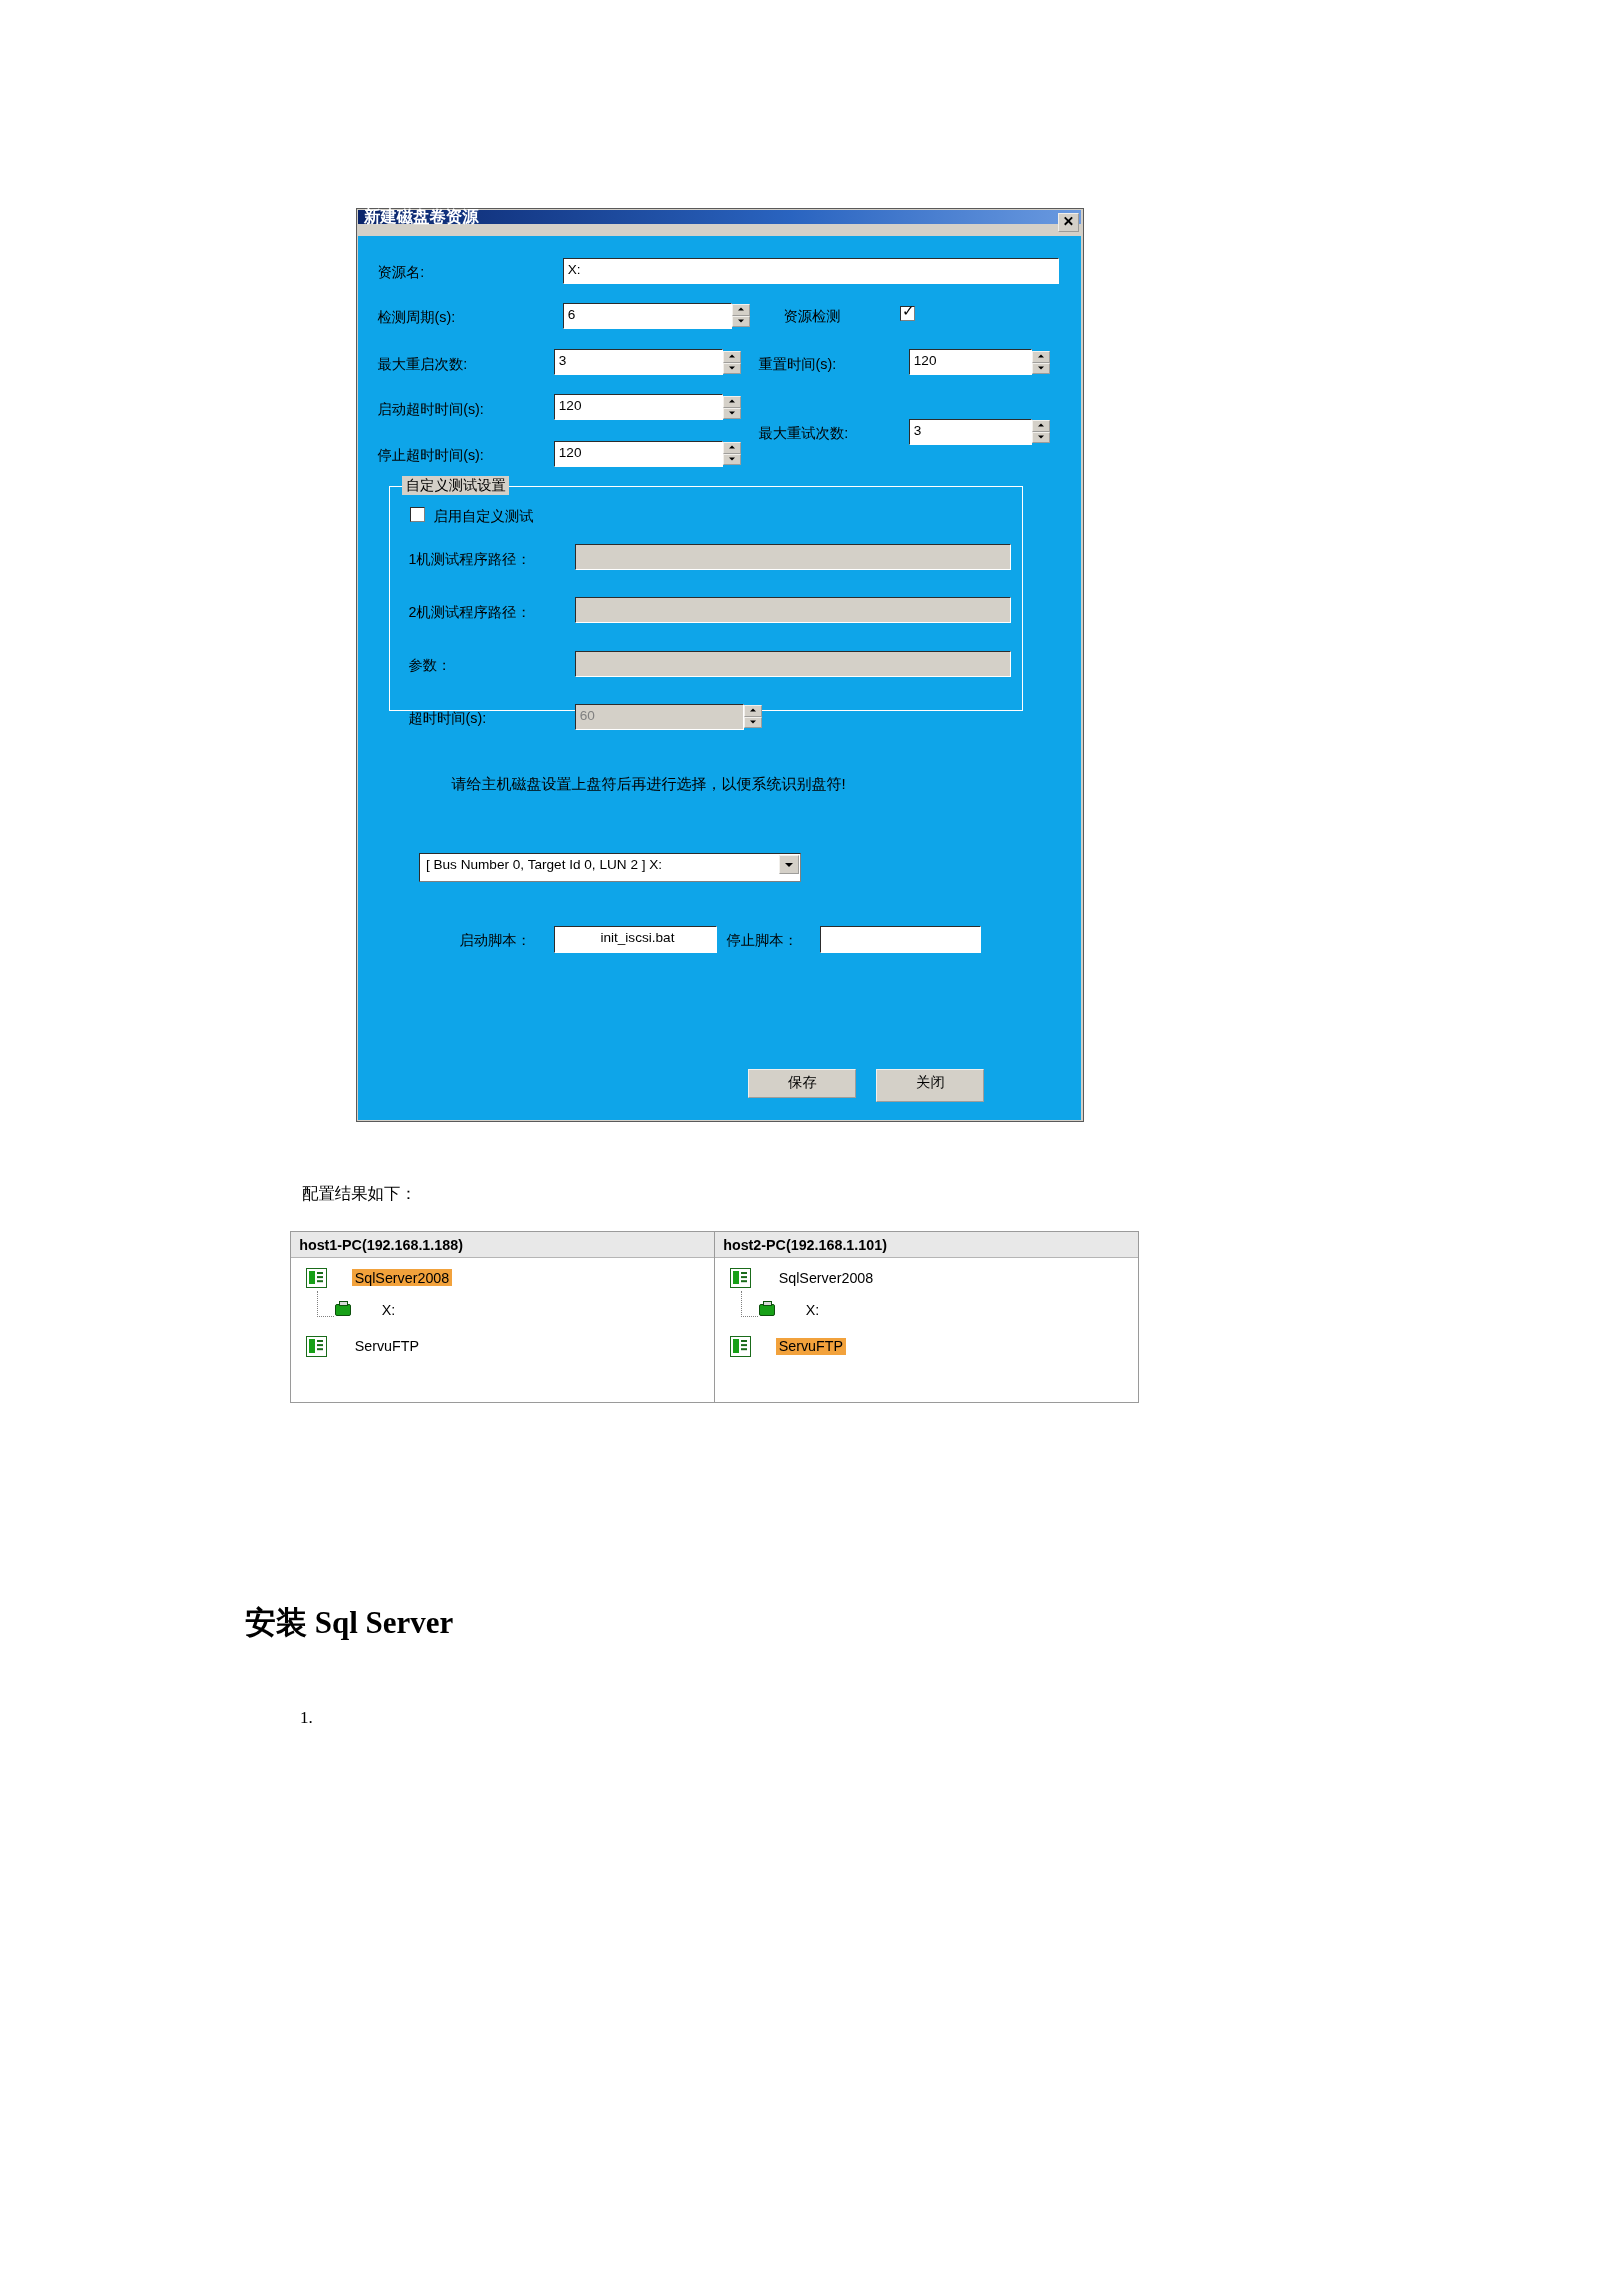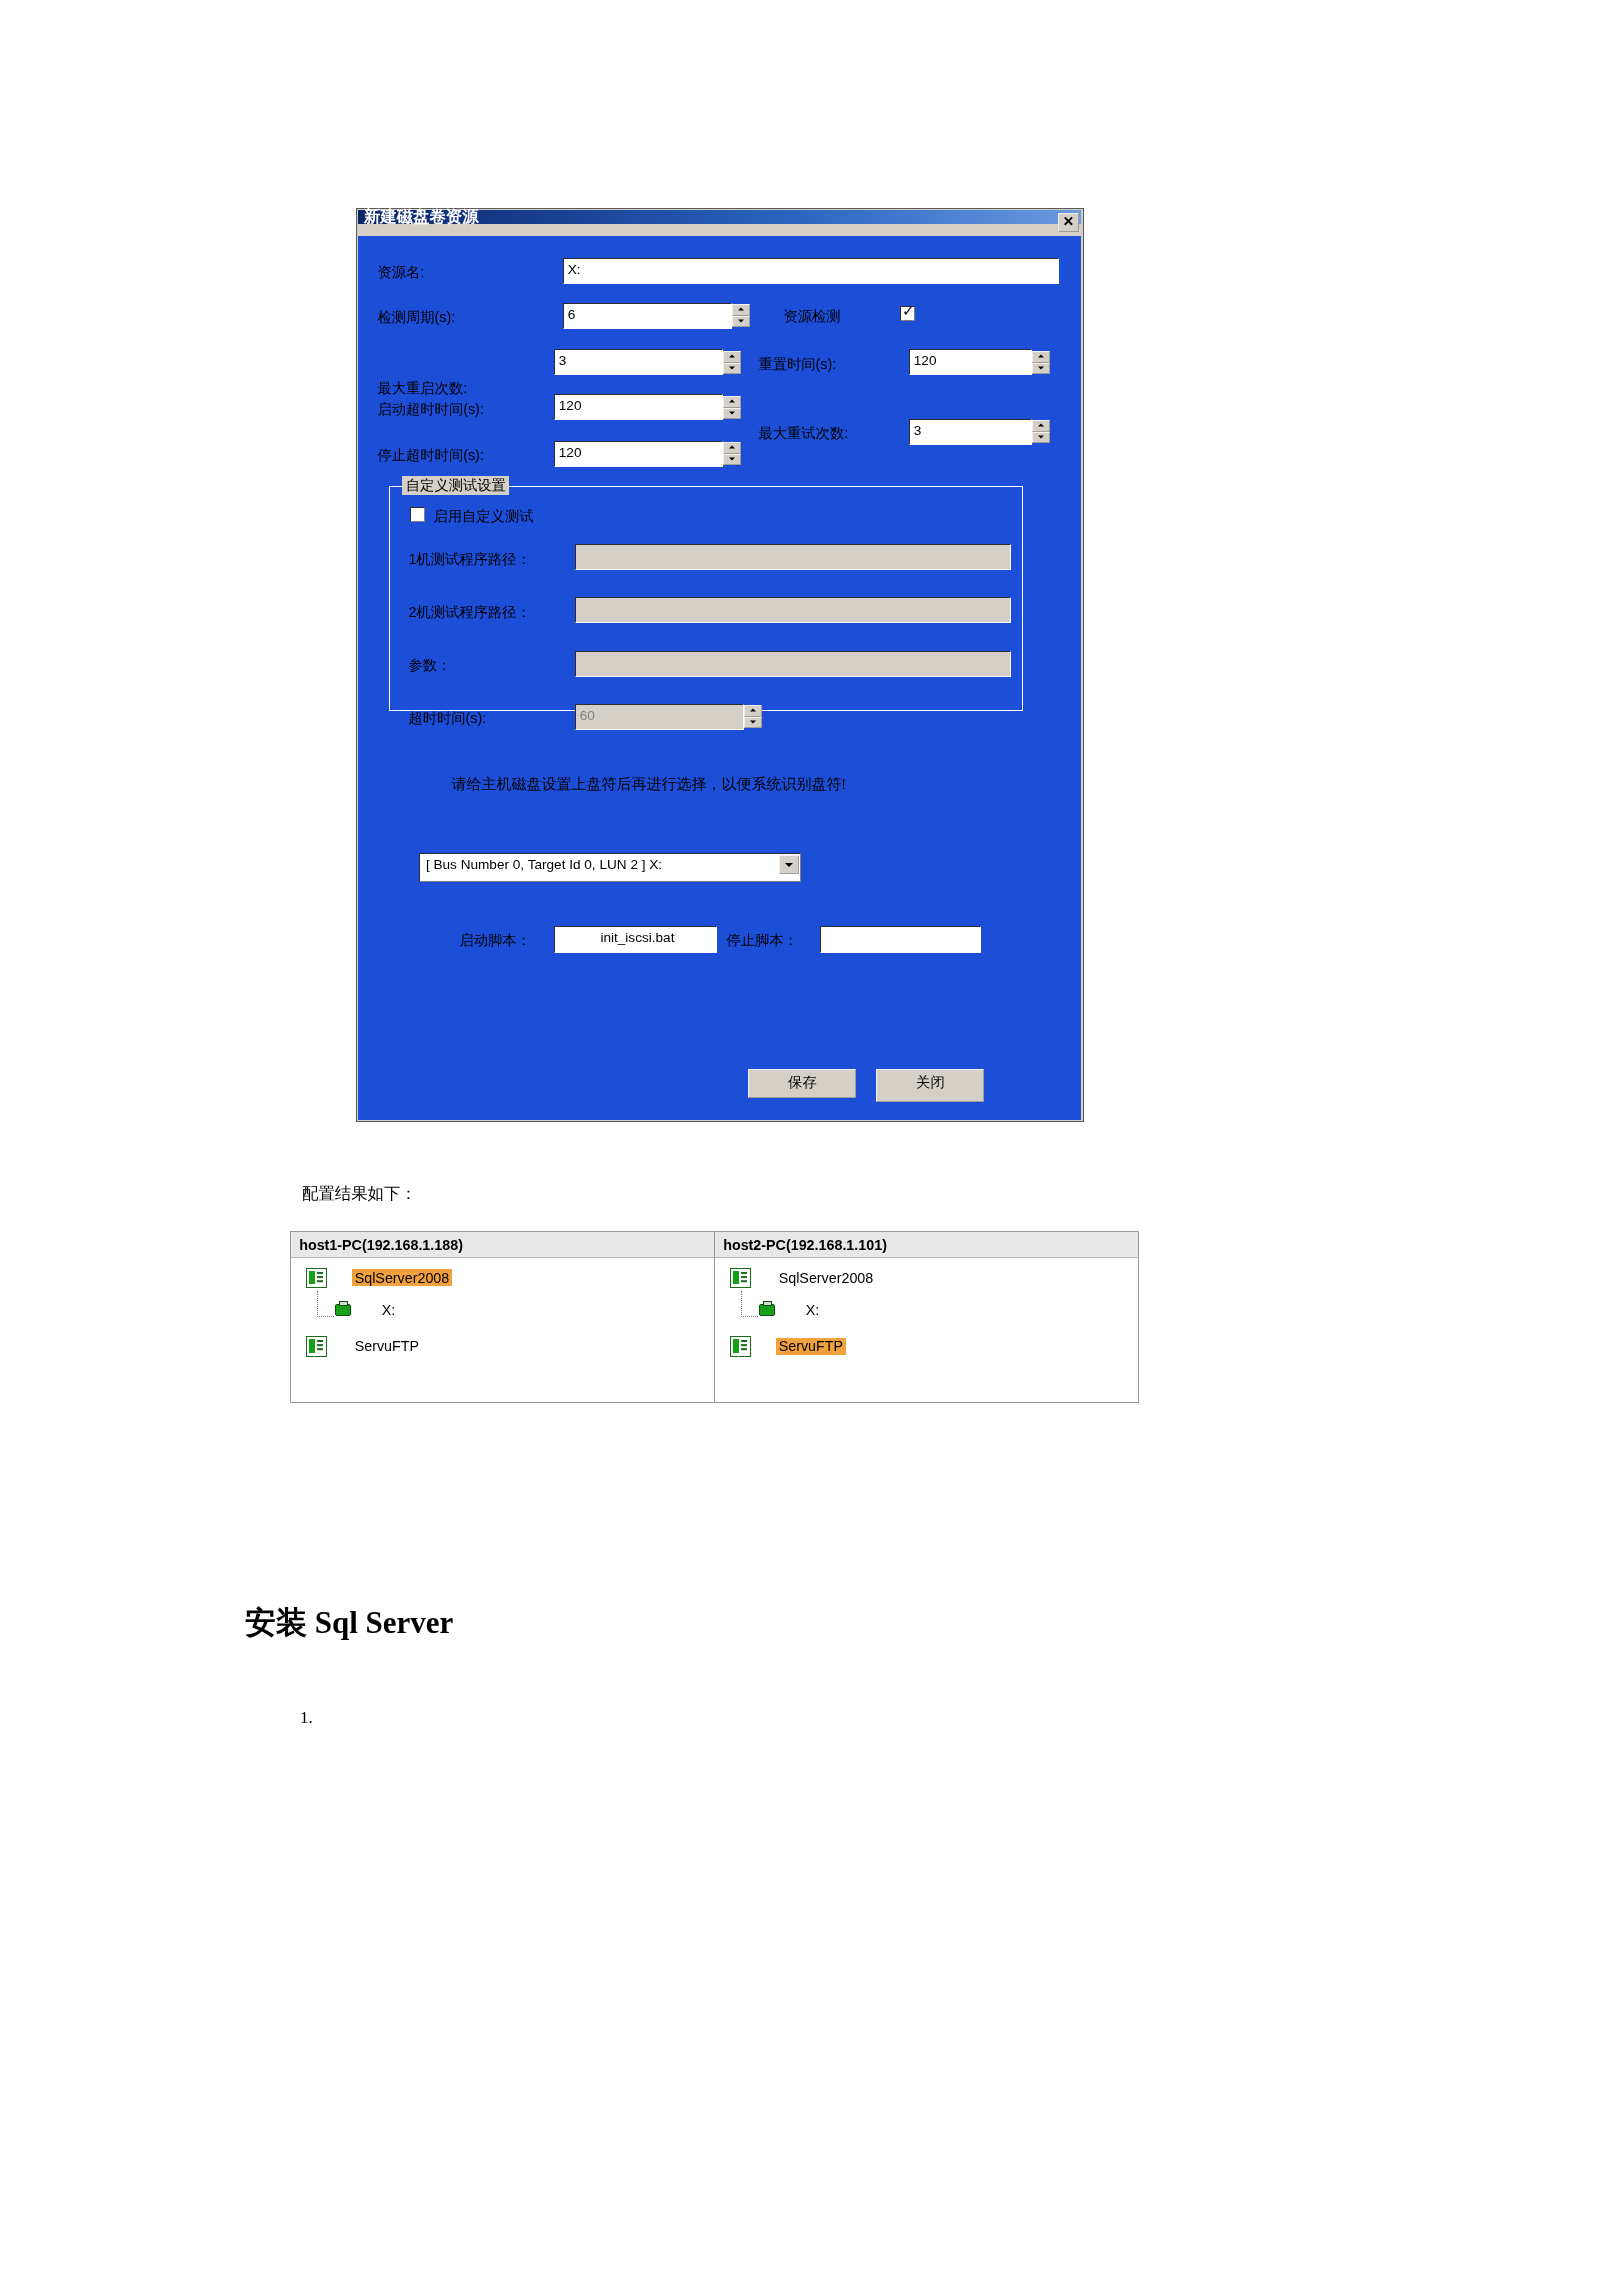--- a/index.html
+++ b/index.html
@@ -67,21 +67,21 @@
     text-align: center;
     color: #000;
     font-family: "Liberation Sans", sans-serif;
   }
 
   .dlg-body {
     position: absolute;
     left: 1.4px; top: 27px;
     width: 723px;
     height: 884px;
-    background: #1d4ed8;
+    background: #0ea5e9;
   }
 
   .lbl {
     position: absolute;
     font-size: 14.3px;
     color: #000;
     font-family: "Liberation Sans", sans-serif;
     white-space: nowrap;
   }
 
@@ -369,21 +369,21 @@
 
       <div class="lbl" style="left:19px; top:72px;">检测周期(s):</div>
       <div class="tbox" style="left:205px; top:67px; width:169px; height:26px;">6</div>
       <div class="spin" style="left:374px; top:68px;">
         <div class="up"></div>
         <div class="down"></div>
       </div>
       <div class="lbl" style="left:425px; top:71px;">资源检测</div>
       <div class="chk checked" style="left:542px; top:70px;"></div>
 
-      <div class="lbl" style="left:19px; top:119px;margin-top:24px;">最大重启次数:</div>
+      <div class="lbl" style="left:19px; top:119px;">最大重启次数:</div>
       <div class="tbox" style="left:196px; top:113px; width:169px; height:26px;">3</div>
       <div class="spin" style="left:365px; top:115px;">
         <div class="up"></div>
         <div class="down"></div>
       </div>
       <div class="lbl" style="left:400px; top:119px;">重置时间(s):</div>
       <div class="tbox" style="left:551px; top:113px; width:123px; height:26px;">120</div>
       <div class="spin" style="left:674px; top:115px;">
         <div class="up"></div>
         <div class="down"></div>

